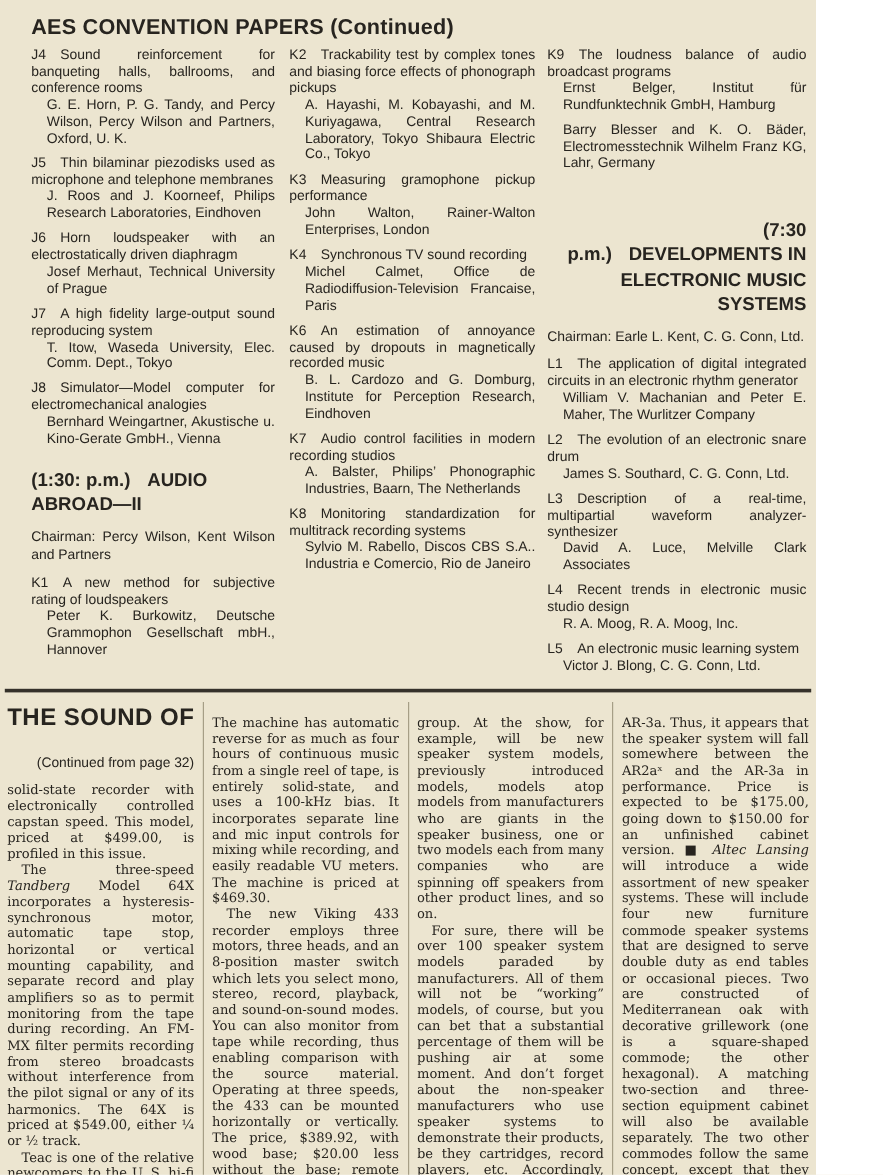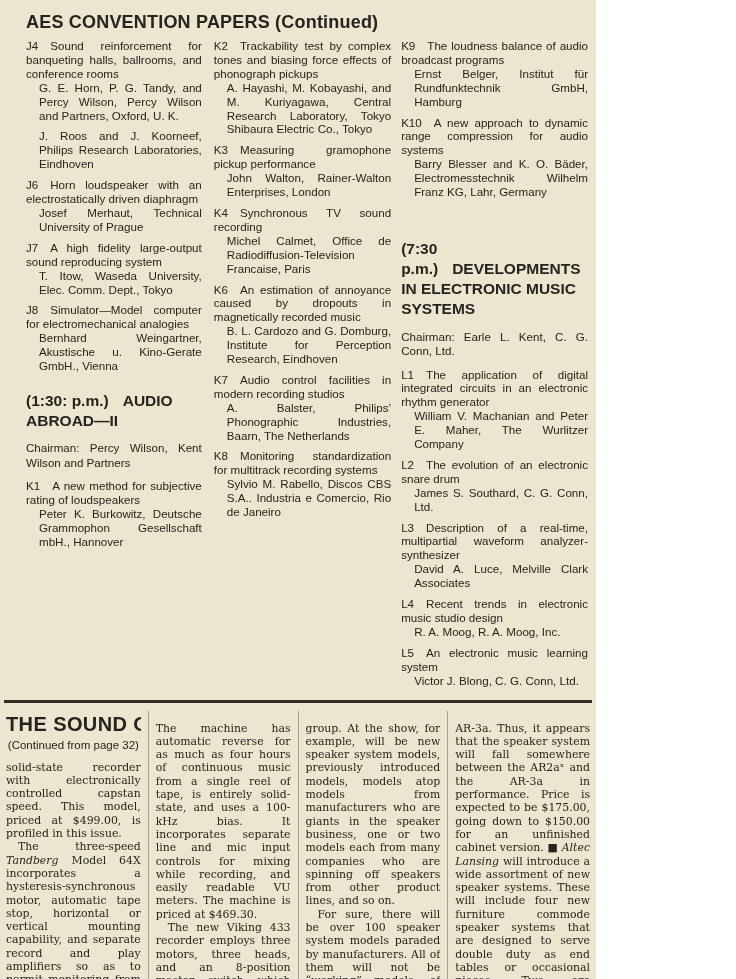--- a/index.html
+++ b/index.html
@@ -1,18 +1,18 @@
 <!DOCTYPE html>
 <html lang="en"><head>
 <meta charset="utf-8">
 <style>
   html,body{margin:0;padding:0;}
   .page{
     position:relative;
-    width:596px;height:979px;
+    width:680px;height:979px;
     background:#ece5d0;
     color:#27241f;
     overflow:hidden;
     font-family:"Liberation Sans",sans-serif;
     box-sizing:border-box;
     padding-top:10px;
   }
   
   .papers-header{
     margin:2px 8px 6px 26px;
@@ -39,21 +39,21 @@
     display:flex;align-items:stretch;
     padding:8px 6px 0 6px;
     height:488px;
   }
   .acol{flex:1 1 0;min-width:0;overflow:hidden;}
   .vrule{width:1px;background:#a69e86;margin:0 7px;}
   .art-title{
     margin:2px 0 0 0;text-align:center;
     font-size:20px;font-weight:700;letter-spacing:.4px;white-space:nowrap;
   }
-  .art-cont{text-align:center;font-size:11.5px;margin-top:3px;}
+  .art-cont{text-align:right;font-size:11.5px;margin-top:20px;}
   .art-body{margin-top:11px;}
   .acol:first-child .art-body{margin-top:10px;}
   .apara{
     margin:0;
     font-family:"DejaVu Serif","Liberation Serif",serif;
     font-size:10.9px;line-height:13.3px;
     text-align:justify;
   }
   .apara.ind{text-indent:12px;}
 </style>
@@ -64,20 +64,21 @@
 
   <h1 class="papers-header">AES CONVENTION PAPERS (Continued)</h1>
 
   <div class="papers-cols">
     <section class="pcol">
         <div class="entry">
           <div class="ptitle"><span class="pcode">J4</span>Sound reinforcement for banqueting halls, ballrooms, and conference rooms</div>
           <div class="pauthors">G. E. Horn, P. G. Tandy, and Percy Wilson, Percy Wilson and Partners, Oxford, U. K.</div>
         </div>
         <div class="entry">
+          <div class="ptitle"><span class="pcode">J5</span>Thin bilaminar piezodisks used as microphone and telephone membranes</div>
           <div class="pauthors">J. Roos and J. Koorneef, Philips Research Laboratories, Eindhoven</div>
         </div>
         <div class="entry">
           <div class="ptitle"><span class="pcode">J6</span>Horn loudspeaker with an electrostatically driven diaphragm</div>
           <div class="pauthors">Josef Merhaut, Technical University of Prague</div>
         </div>
         <div class="entry">
           <div class="ptitle"><span class="pcode">J7</span>A high fidelity large-output sound reproducing system</div>
           <div class="pauthors">T. Itow, Waseda University, Elec. Comm. Dept., Tokyo</div>
         </div>
@@ -117,24 +118,23 @@
           <div class="ptitle"><span class="pcode">K8</span>Monitoring standardization for multitrack recording systems</div>
           <div class="pauthors">Sylvio M. Rabello, Discos CBS S.A.. Industria e Comercio, Rio de Janeiro</div>
         </div>
       </section>
     <section class="pcol pcol3">
         <div class="entry">
           <div class="ptitle"><span class="pcode">K9</span>The loudness balance of audio broadcast programs</div>
           <div class="pauthors">Ernst Belger, Institut für Rundfunktechnik GmbH, Hamburg</div>
         </div>
         <div class="entry">
-          <div class="ptitle"><span class="pcode">K10</span>A new approach to dynamic range compression for audio systems</div>
           <div class="pauthors">Barry Blesser and K. O. Bäder, Electromesstechnik Wilhelm Franz KG, Lahr, Germany</div>
         </div>
-        <div class="session" style="margin-top: 40px;"><span class="stime">(7:30 p.m.)</span><span>DEVELOPMENTS IN ELECTRONIC MUSIC SYSTEMS</span></div>
+        <div class="session" style="margin-top: 40px; text-align: right;"><span class="stime">(7:30 p.m.)</span><span>DEVELOPMENTS IN ELECTRONIC MUSIC SYSTEMS</span></div>
         <div class="chairman">Chairman: Earle L. Kent, C. G. Conn, Ltd.</div>
         <div class="entry">
           <div class="ptitle"><span class="pcode">L1</span>The application of digital integrated circuits in an electronic rhythm generator</div>
           <div class="pauthors">William V. Machanian and Peter E. Maher, The Wurlitzer Company</div>
         </div>
         <div class="entry">
           <div class="ptitle"><span class="pcode">L2</span>The evolution of an electronic snare drum</div>
           <div class="pauthors">James S. Southard, C. G. Conn, Ltd.</div>
         </div>
         <div class="entry">

